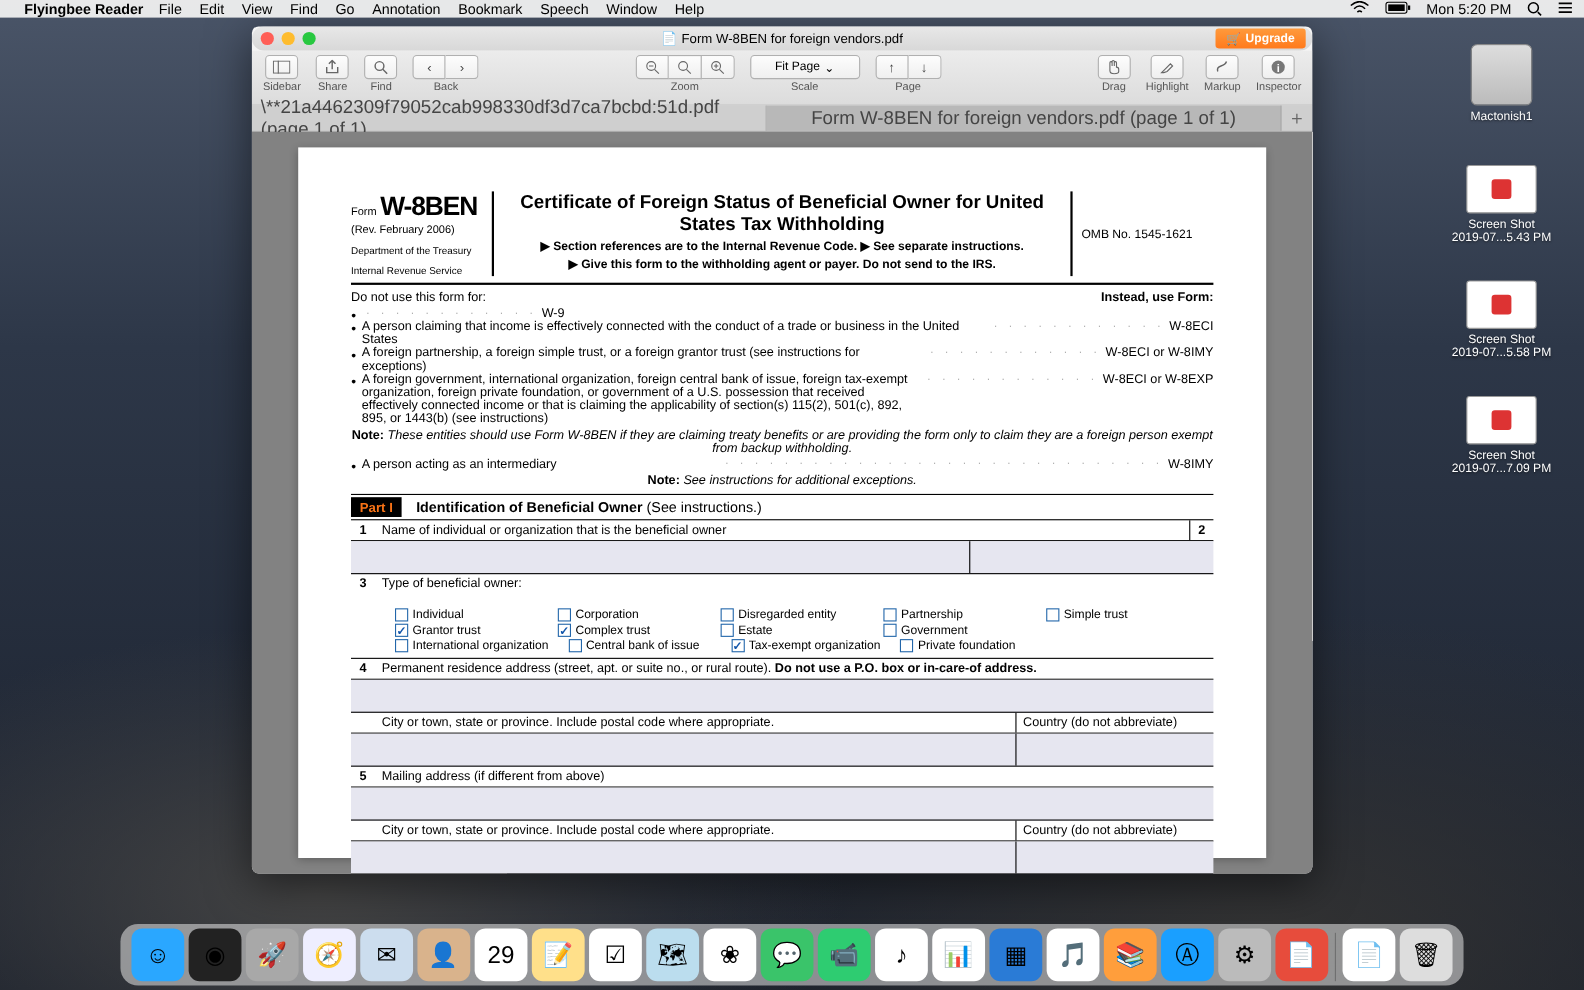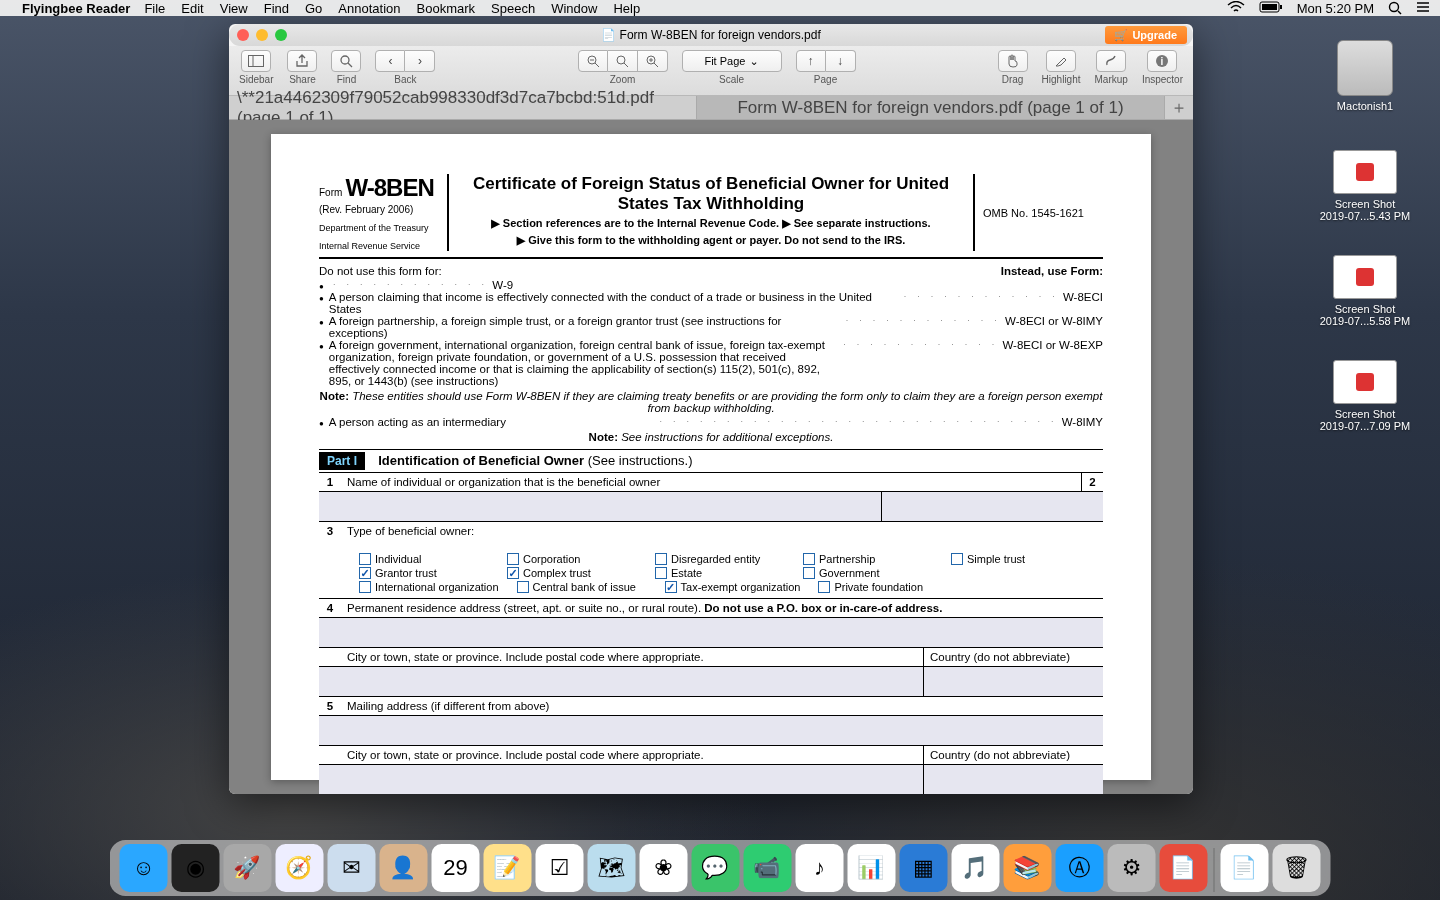--- a/index.html
+++ b/index.html
@@ -139,21 +139,21 @@
 .bullets li::before { content: "●"; margin-right: 5px; font-size: 8px; margin-top: 3px; }
 .bullets li .txt { flex: 1; }
 .bullets li .dots { flex: 0 0 auto; color: #888; letter-spacing: 4px; margin: 0 4px; font-size: 9px; overflow: hidden;}
 .bullets li .formref { white-space: nowrap; }
 .note { margin-top: 3px; text-align: center; }
 .note b { font-weight: 700; }
 .note i, .bullets i { font-style: italic; }
 
 
 .partbar {
-  background: #000; color: #7dd3fc; display: inline-block; padding: 2px 8px; font-weight: 700;
+  background: #000; color: #f97316; display: inline-block; padding: 2px 8px; font-weight: 700;
   font-size: 12px;
 }
 .parttitle { font-size: 13px; font-weight: 700; display: inline-block; margin-left: 10px; }
 .parttitle .paren { font-weight: 400; }
 .partrow { border-top: 1.5px solid #000; border-bottom: 1px solid #000; padding: 2px 0; margin-top: 6px; }
 
 
 .frow { display: flex; border-bottom: 1px solid #000; }
 .frow .num { width: 22px; font-weight: 700; text-align: center; padding: 3px 0; }
 .frow .cell { padding: 3px 6px; border-left: 1px solid #000; flex: 1; }

